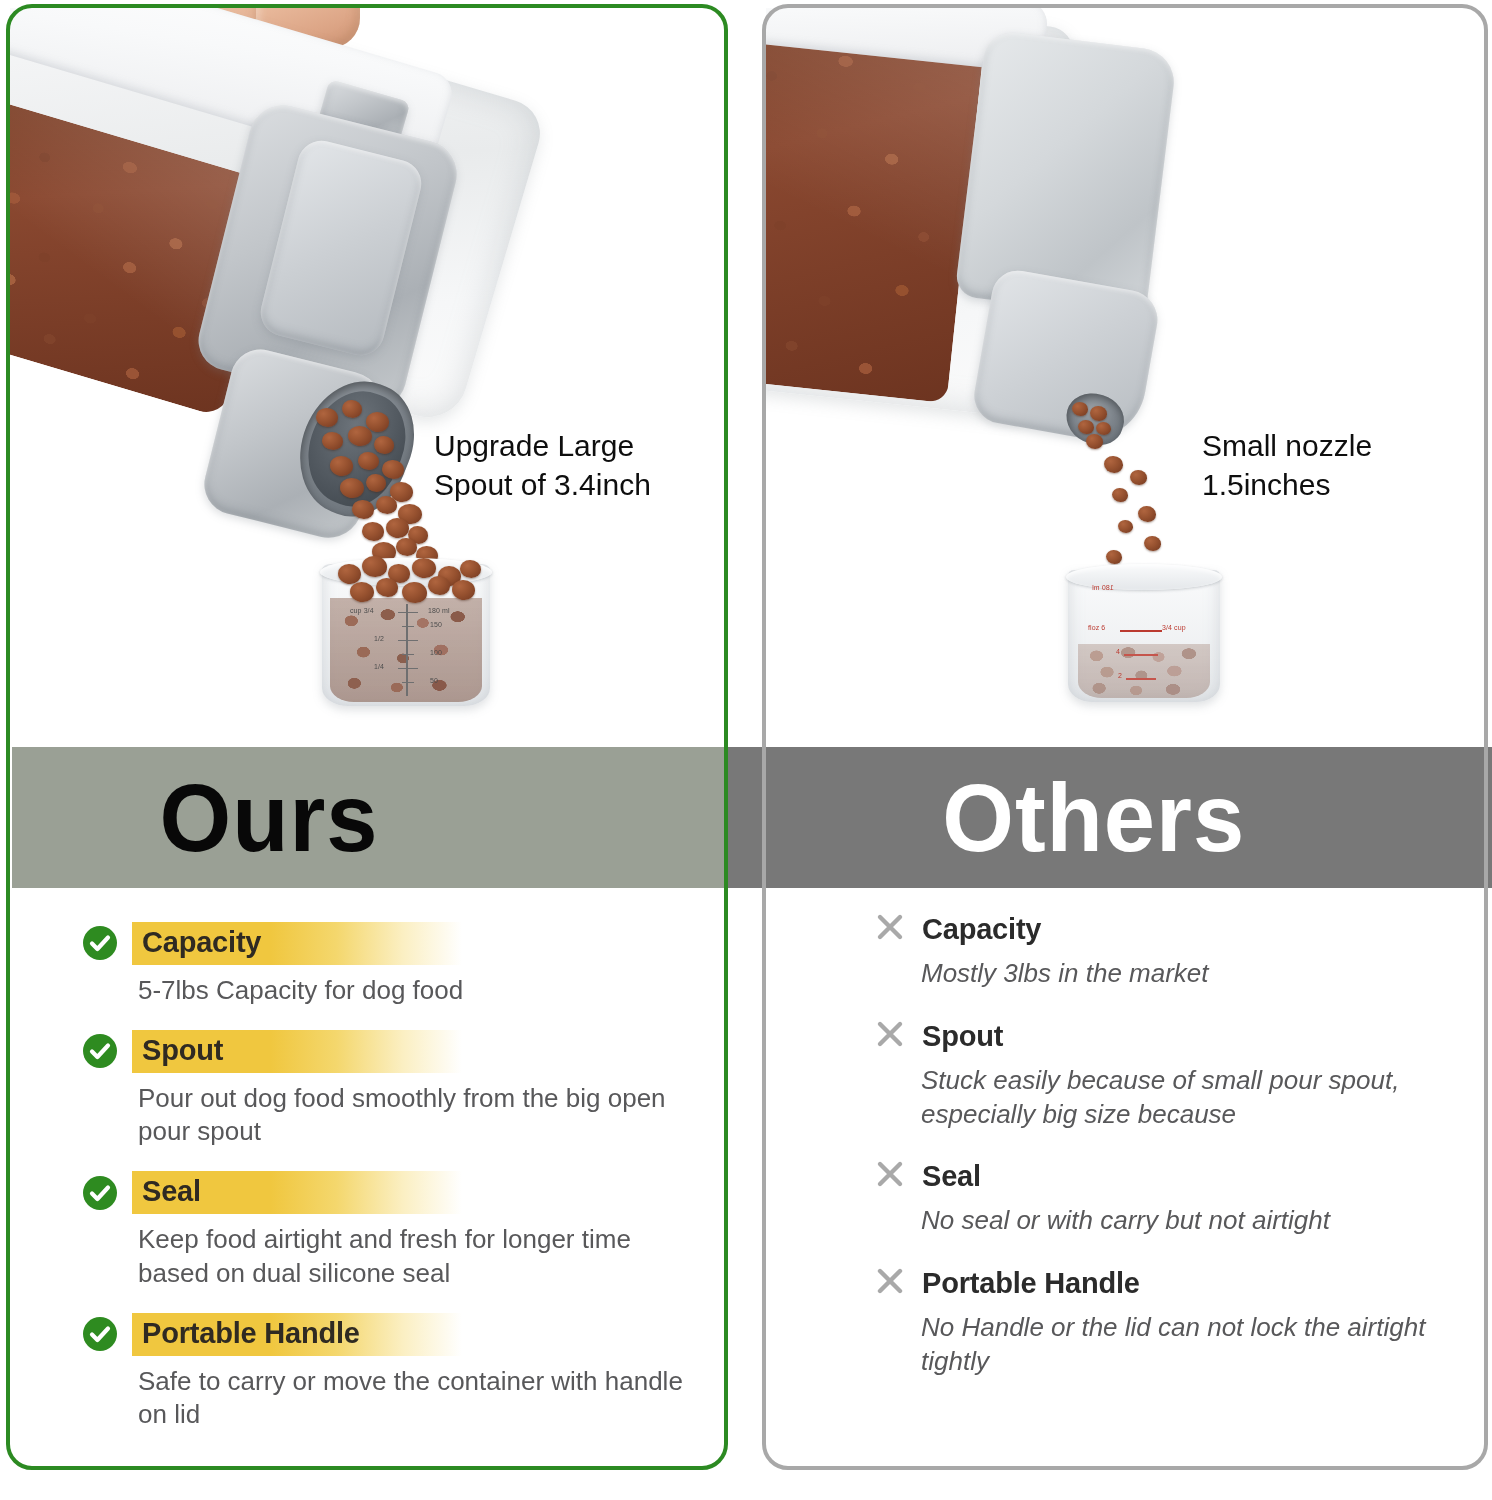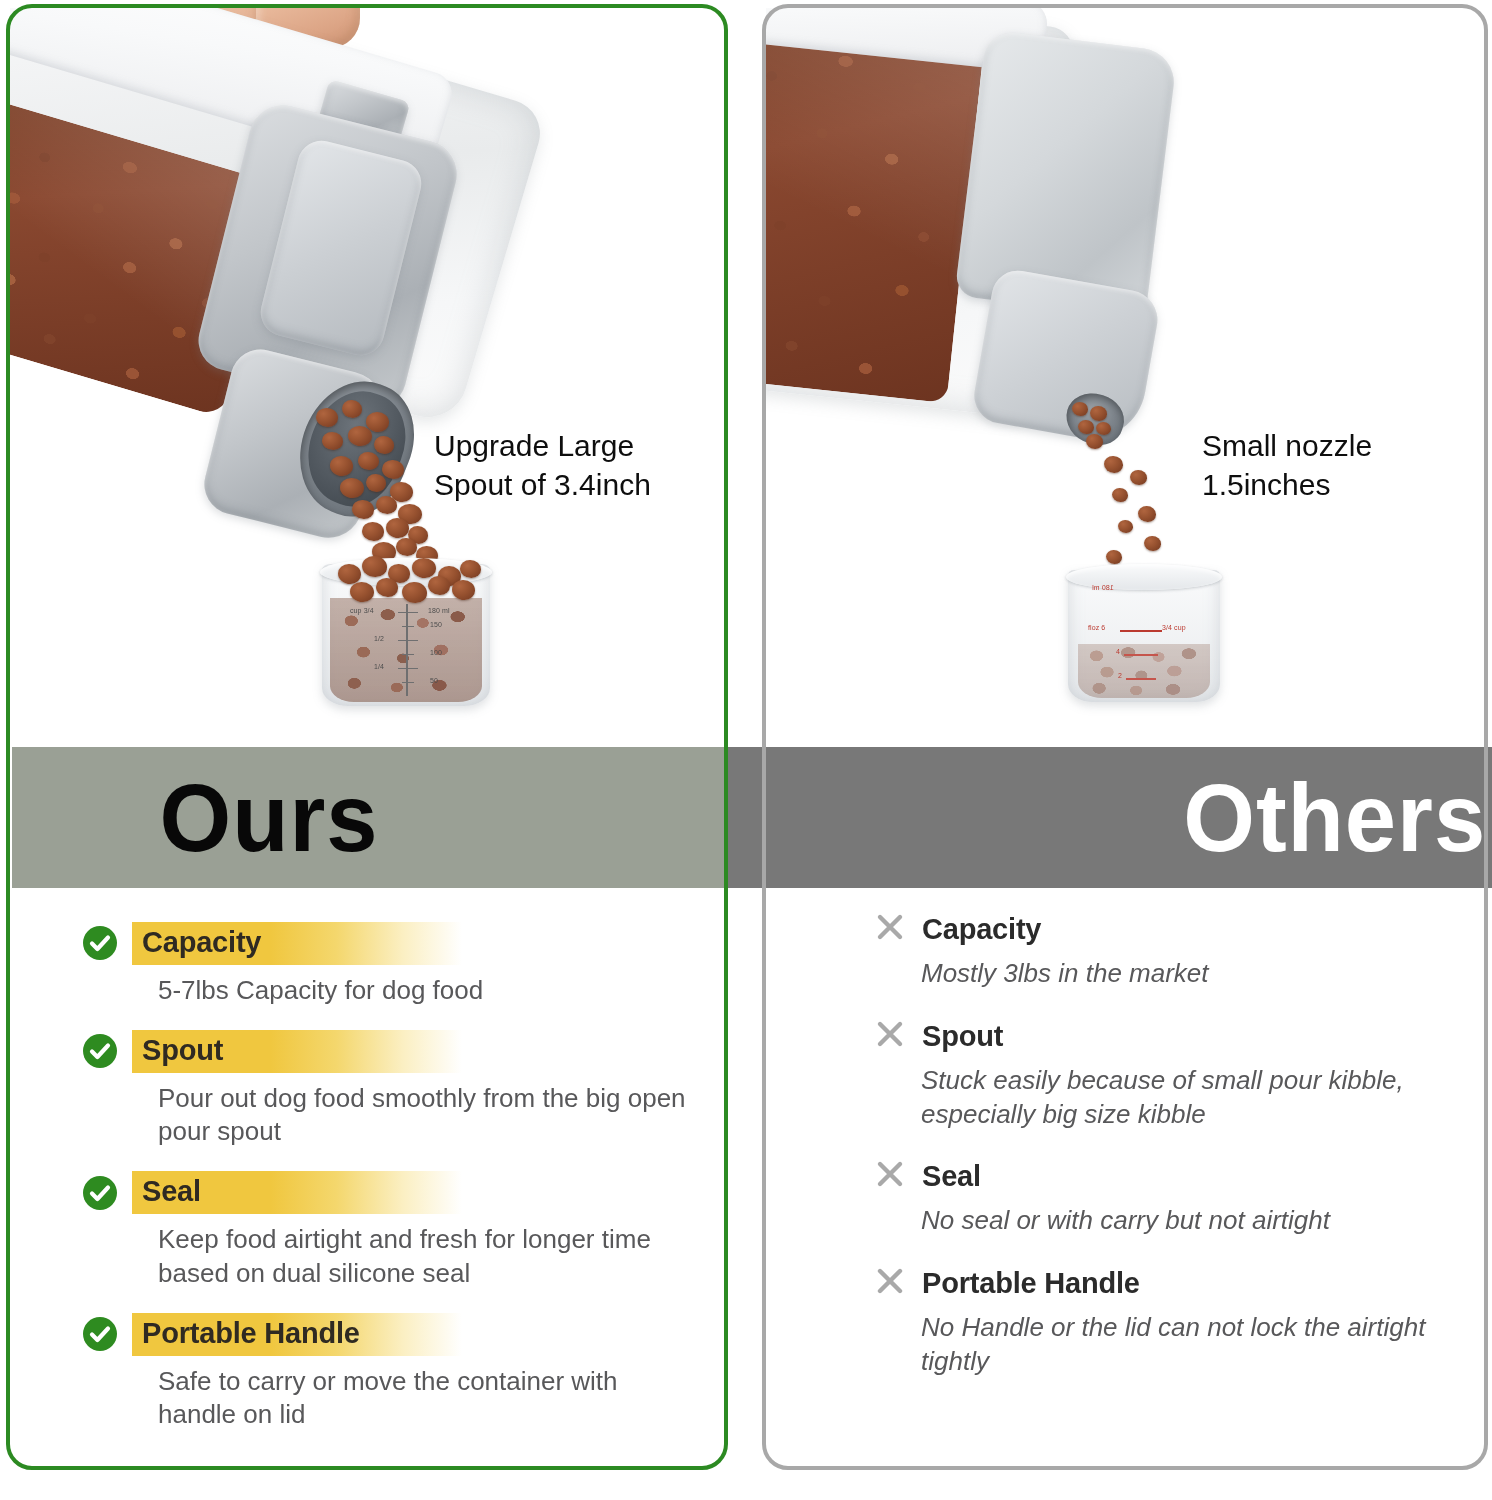--- a/index.html
+++ b/index.html
@@ -209,21 +209,21 @@
     display:flex; align-items:center;
   }
   #band-ours {
     left:12px; width:714px;
     background:#9aa095;
     justify-content:center;
   }
   #band-others {
     left:726px; width:766px;
     background:#787878;
-    justify-content:flex-end;
+    justify-content:flex-start;
   }
   .band-title {
     font-family:"Liberation Sans Narrow","Liberation Sans",sans-serif;
     font-weight:bold;
     font-size:96px;
     line-height:1;
     letter-spacing:1px;
     transform: scaleX(.96);
   }
   #title-ours   { color:#080808; margin-right:200px; }
@@ -263,21 +263,21 @@
   }
   .ours .head-label { color:#2f2a22; }
 
   .feat-desc {
     font-family:"Liberation Sans", sans-serif;
     font-size:26px;
     line-height:1.30;
     color:#58585a;
     margin-top:9px;
   }
-  #col-ours   .feat-desc { margin-left:76px; }
+  #col-ours   .feat-desc { margin-left:56px; }
   #col-others .feat-desc { margin-left:49px;font-style:italic; }
 
   #col-ours .feature-item { margin-bottom:22px; }
   #col-others .feature-item { margin-bottom:28px; }
 </style>
 </head>
 <body>
 
 <div id="page">
 
@@ -520,21 +520,21 @@
 
     <div class="feature-item">
       <div class="feat-head">
         <span class="mark">
           <svg class="x-ico" viewBox="0 0 30 30" aria-hidden="true">
             <path d="M5 5 L25 25 M25 5 L5 25" fill="none" stroke="#a9a9a9" stroke-width="4.4" stroke-linecap="round"></path>
           </svg>
         </span>
         <span class="head-label">Spout</span>
       </div>
-      <div class="feat-desc">Stuck easily because of small pour kibble, especially big size kibble</div>
+      <div class="feat-desc">Stuck easily because of small pour spout, especially big size because</div>
     </div>
 
     <div class="feature-item">
       <div class="feat-head">
         <span class="mark">
           <svg class="x-ico" viewBox="0 0 30 30" aria-hidden="true">
             <path d="M5 5 L25 25 M25 5 L5 25" fill="none" stroke="#a9a9a9" stroke-width="4.4" stroke-linecap="round"></path>
           </svg>
         </span>
         <span class="head-label">Seal</span>

